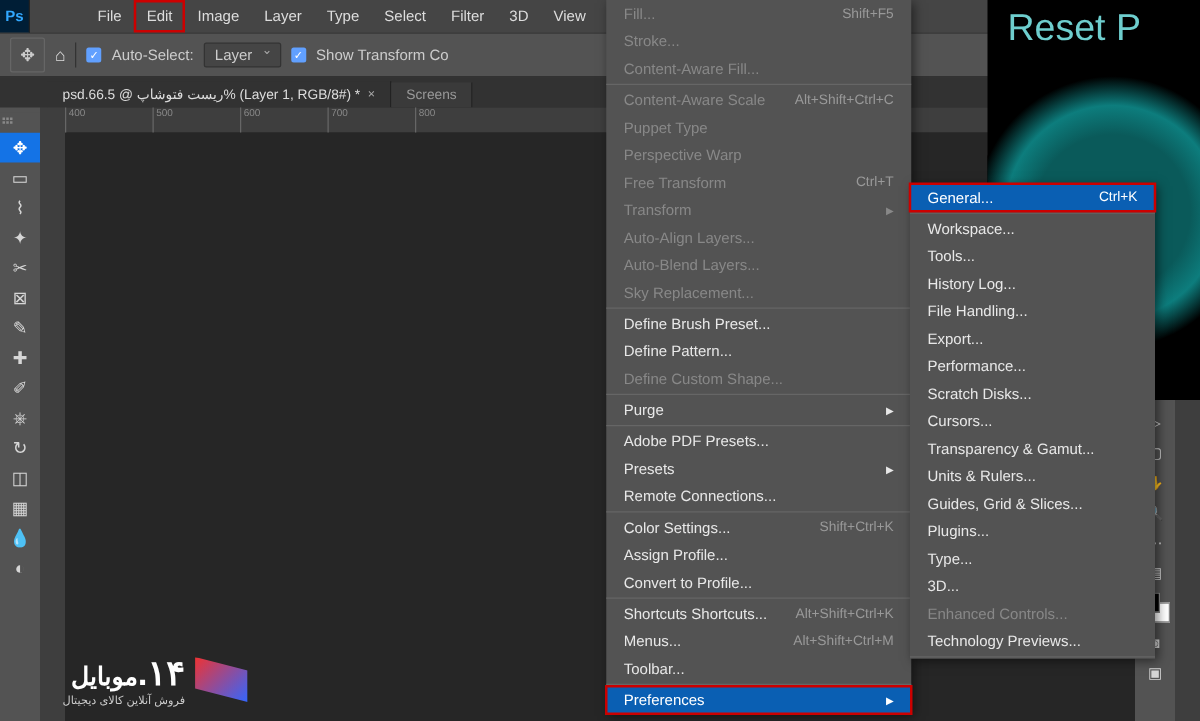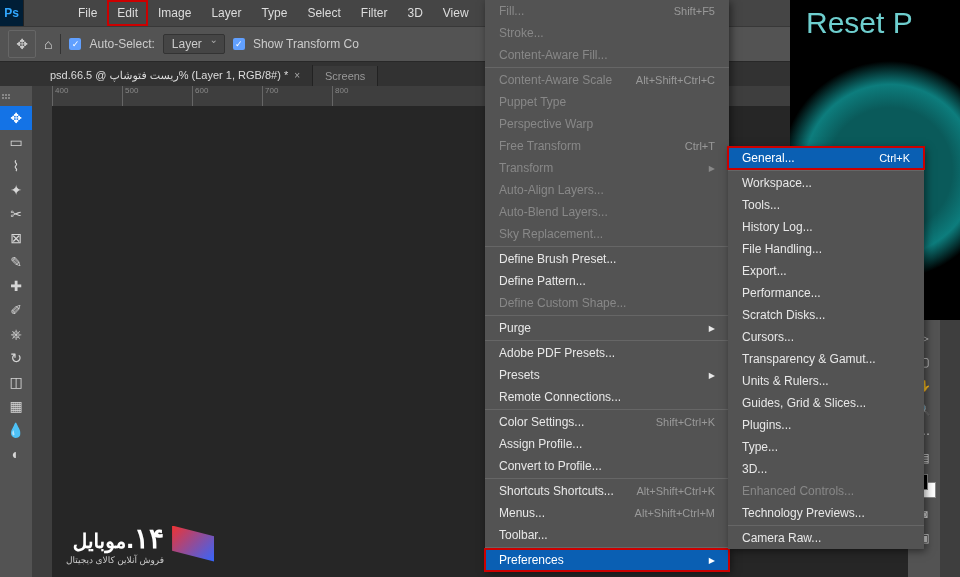--- a/index.html
+++ b/index.html
@@ -61,21 +61,21 @@
 
 
 .pref-menu { position:absolute; left:728px; top:147px; width:196px; background:#535353; color:#e8e8e8; font-size:12px; box-shadow:2px 2px 8px rgba(0,0,0,.5); }
 
 
 .bgwin { position:absolute; right:0; top:0; width:170px; height:320px; background:#000; overflow:hidden; }
 .bgwin .reset-text { color:#6ecece; font-size:30px; font-weight:300; padding:6px 0 0 16px; }
 .bgwin .circle { position:absolute; top:60px; right:-40px; width:220px; height:220px; border-radius:50%; background:radial-gradient(circle at center,#0a5a5a 40%,#0d7d7d 55%,#000 70%); }
 
 
-.logo { position:absolute; left:50px; bottom:12px; display:flex; align-items:center; gap:8px; color:#fff; direction:rtl;margin-left:16px; }
+.logo { position:absolute; left:50px; bottom:12px; display:flex; align-items:center; gap:8px; color:#fff; direction:rtl; }
 .logo-mark { width:42px; height:36px; background:linear-gradient(135deg,#e33,#36f); clip-path:polygon(0 0,100% 30%,100% 100%,0 70%); }
 .logo-text { text-align:right; }
 .logo-text .name { font-size:20px; font-weight:bold; }
 .logo-text .tag { font-size:9px; color:#ccc; }
 .logo .num { font-size:28px; font-weight:bold; }
 
 .shortcut { color:#999; font-size:11px; }
 .menu-row.highlighted .shortcut { color:#fff; }
 </style>
 </head>
@@ -344,23 +344,20 @@
     <div class="menu-row">
       <span>3D...</span>
     </div>
     <div class="menu-row disabled">
       <span>Enhanced Controls...</span>
     </div>
     <div class="menu-row">
       <span>Technology Previews...</span>
     </div>
     <div class="menu-sep"></div>
-    <div class="menu-row">
-      <span>Camera Raw...</span>
-    </div>
   </div>
 
 <div class="logo">
   <div class="logo-mark"></div>
   <div class="logo-text">
     <div><span class="num">۱۴.</span><span class="name">موبایل</span></div>
     <div class="tag">فروش آنلاین کالای دیجیتال</div>
   </div>
 </div>
 

